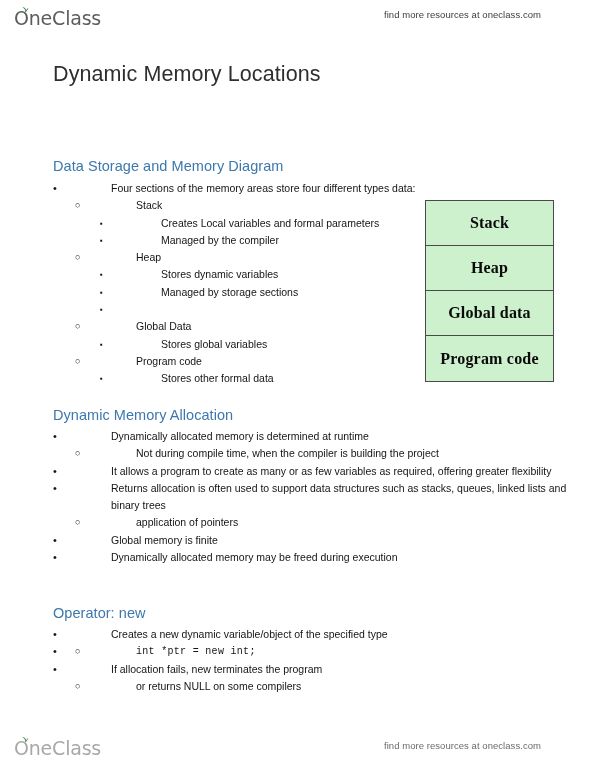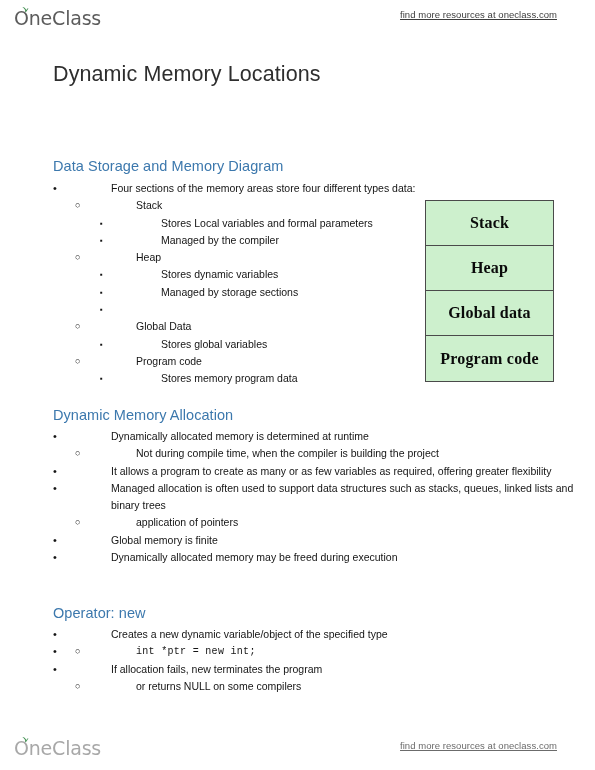--- a/index.html
+++ b/index.html
@@ -48,27 +48,26 @@
   .leaf-icon {
     position: absolute;
     left: 7px;
     top: -3px;
     width: 9px;
     height: 7px;
     pointer-events: none;
   }
   .header-tagline {
     position: absolute;
-    right: 38px;
+    right: 54px;
     top: 5px;
     font-size: 9.5px;
     color: #3d3d3d;
     letter-spacing: 0.05px;
     white-space: nowrap;
-    text-decoration: underline;
   }
 
   
   .page-footer {
     position: absolute;
     bottom: 10px;
     left: 0;
     width: 595px;
     height: 26px;
   }
@@ -224,21 +223,21 @@
       <li class="item">
         <span class="marker">•</span>
         <span class="txt nowrap-clip">Four sections of the memory areas store four different types data:</span>
         <ul class="lvl l2">
           <li class="item">
             <span class="marker">○</span>
             <span class="txt">Stack</span>
             <ul class="lvl l3">
               <li class="item">
                 <span class="marker">▪</span>
-                <span class="txt nowrap-clip">Stores Local variables and formal parameters</span>
+                <span class="txt nowrap-clip">Creates Local variables and formal parameters</span>
               </li>
               <li class="item">
                 <span class="marker">▪</span>
                 <span class="txt nowrap-clip">Managed by the compiler</span>
               </li>
             </ul>
           </li>
           <li class="item">
             <span class="marker">○</span>
             <span class="txt">Heap</span>
@@ -266,21 +265,21 @@
                 <span class="txt nowrap-clip">Stores global variables</span>
               </li>
             </ul>
           </li>
           <li class="item">
             <span class="marker">○</span>
             <span class="txt">Program code</span>
             <ul class="lvl l3">
               <li class="item">
                 <span class="marker">▪</span>
-                <span class="txt nowrap-clip">Stores memory program data</span>
+                <span class="txt nowrap-clip">Stores other formal data</span>
               </li>
             </ul>
           </li>
         </ul>
       </li>
     </ul>
   </div>
 
   <div class="mem-diagram">
     <div class="mem-cell">
@@ -310,21 +309,21 @@
             <span class="txt">Not during compile time, when the compiler is building the project</span>
           </li>
         </ul>
       </li>
       <li class="item">
         <span class="marker">•</span>
         <span class="txt">It allows a program to create as many or as few variables as required, offering greater flexibility</span>
       </li>
       <li class="item">
         <span class="marker">•</span>
-        <span class="txt">Managed allocation is often used to support data structures such as stacks, queues, linked lists and binary trees</span>
+        <span class="txt">Returns allocation is often used to support data structures such as stacks, queues, linked lists and binary trees</span>
         <ul class="lvl l2">
           <li class="item">
             <span class="marker">○</span>
             <span class="txt">application of pointers</span>
           </li>
         </ul>
       </li>
       <li class="item">
         <span class="marker">•</span>
         <span class="txt">Global memory is finite</span>

